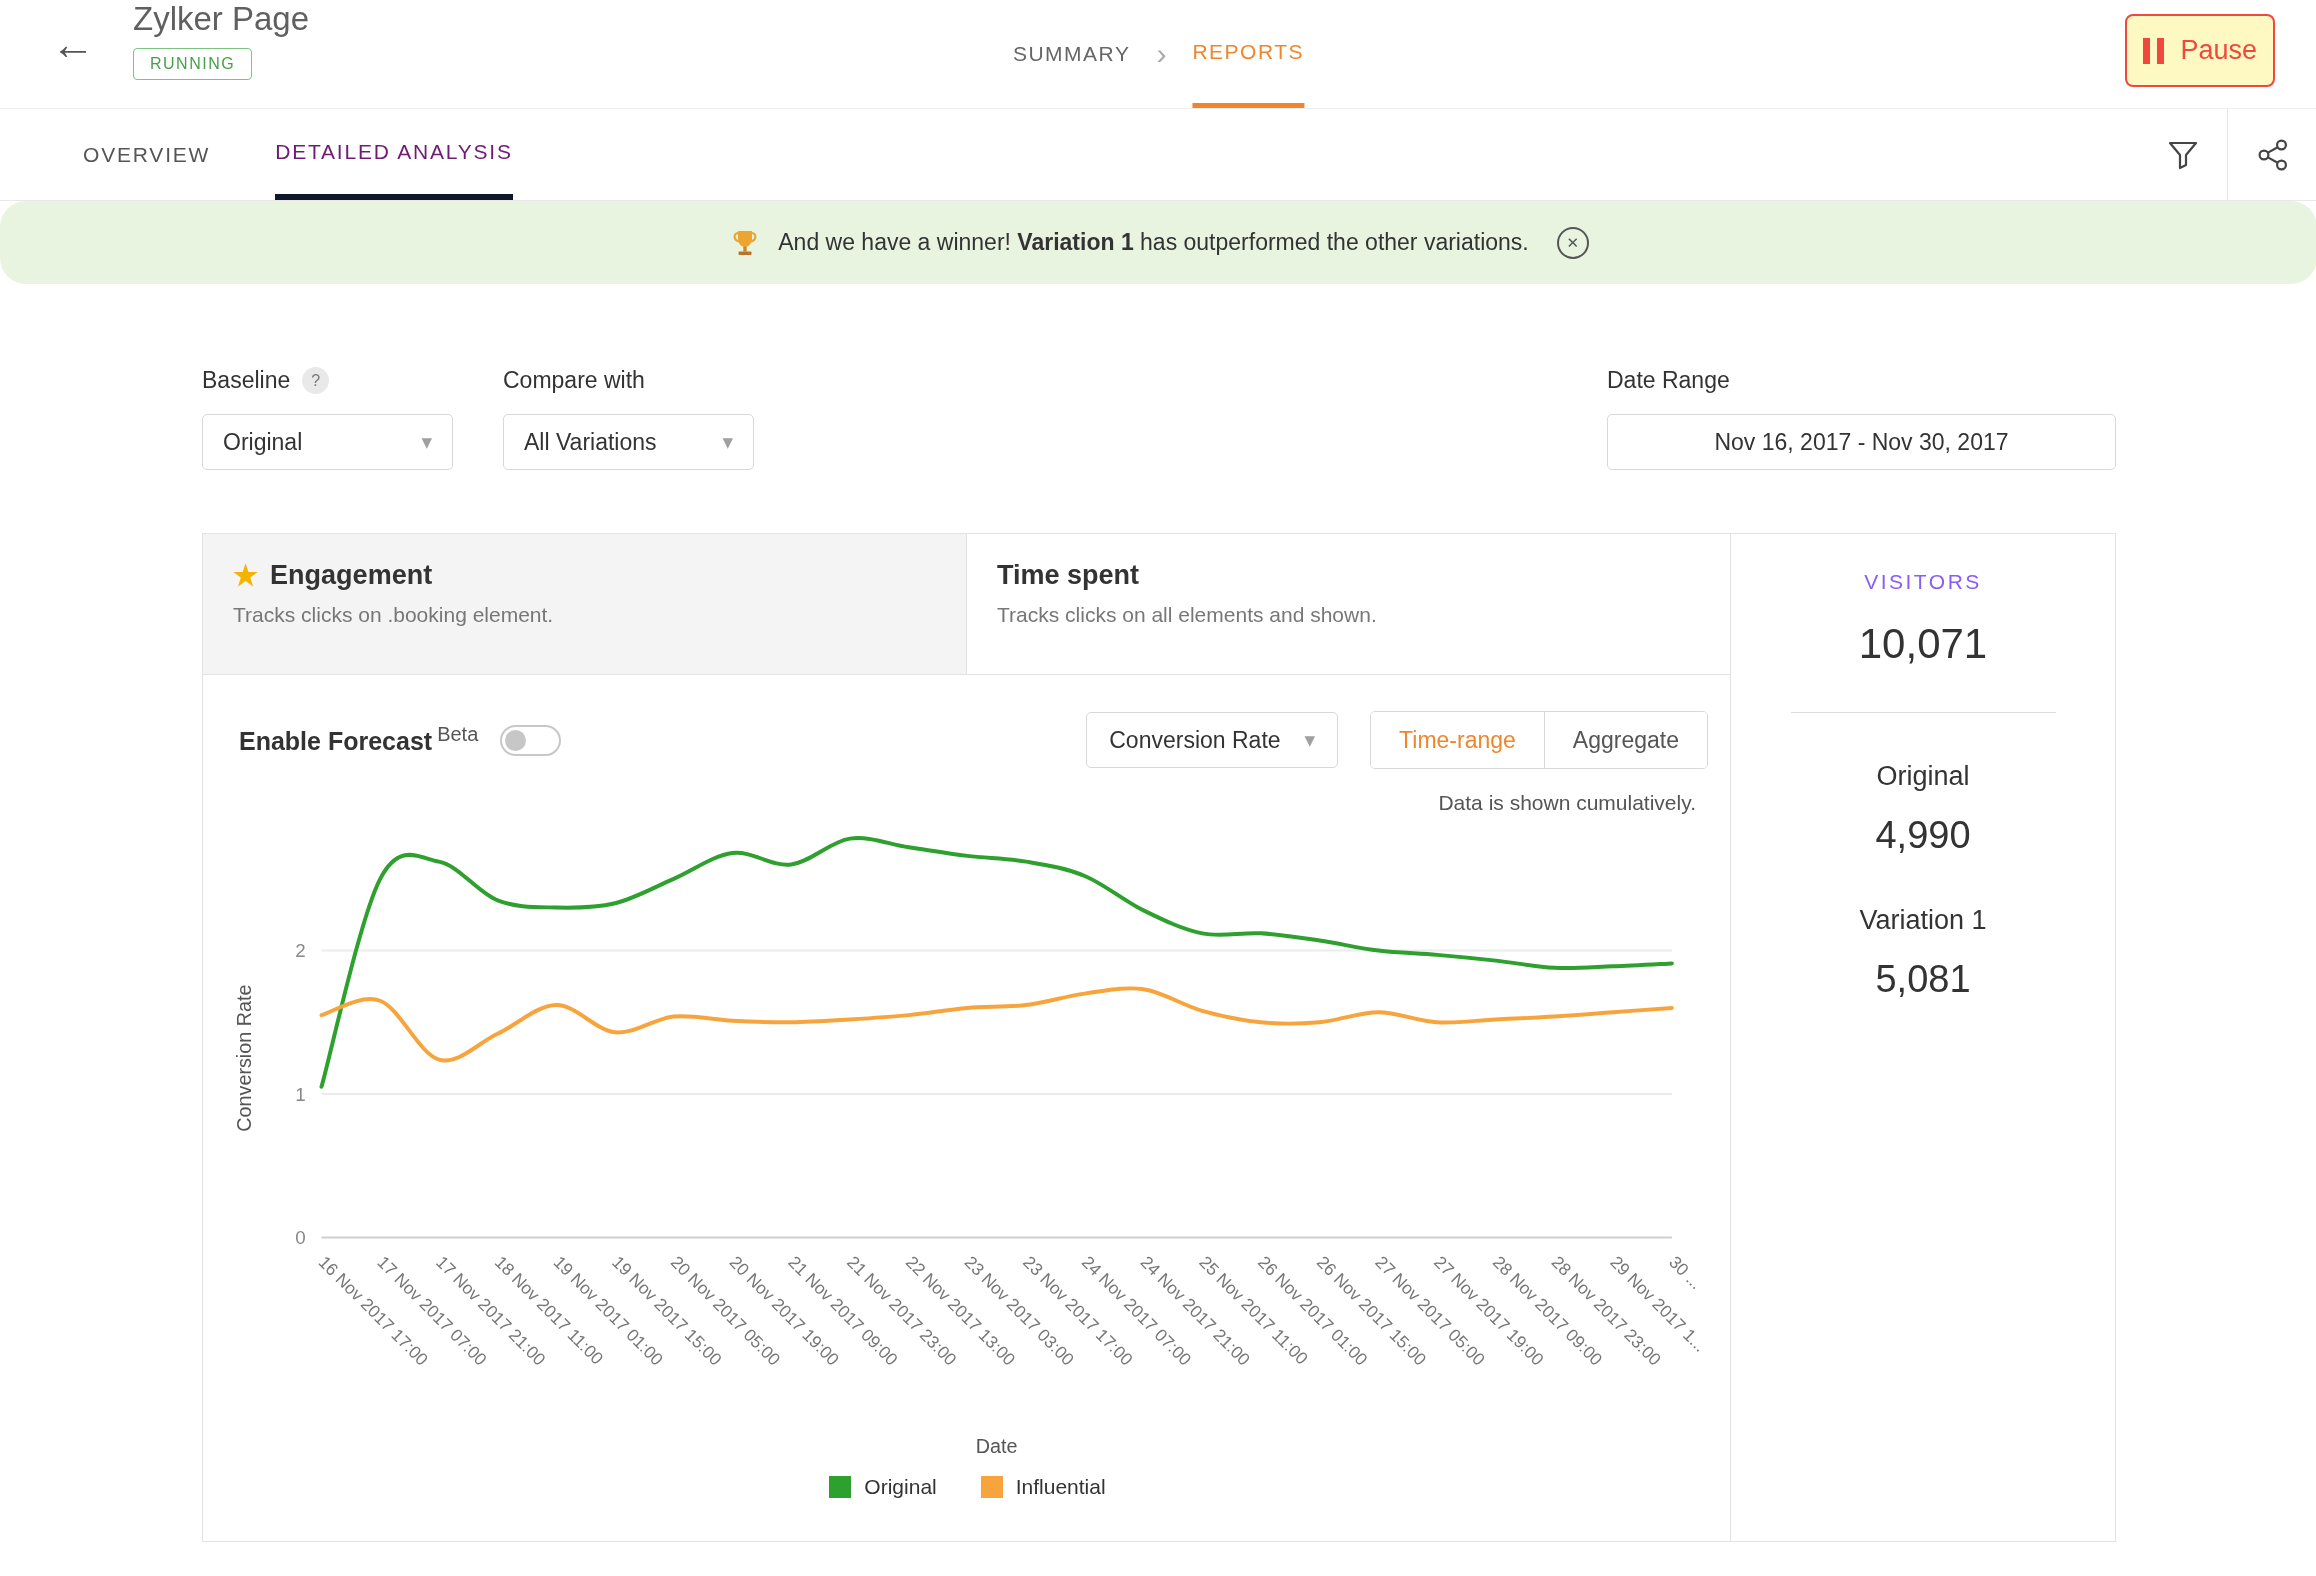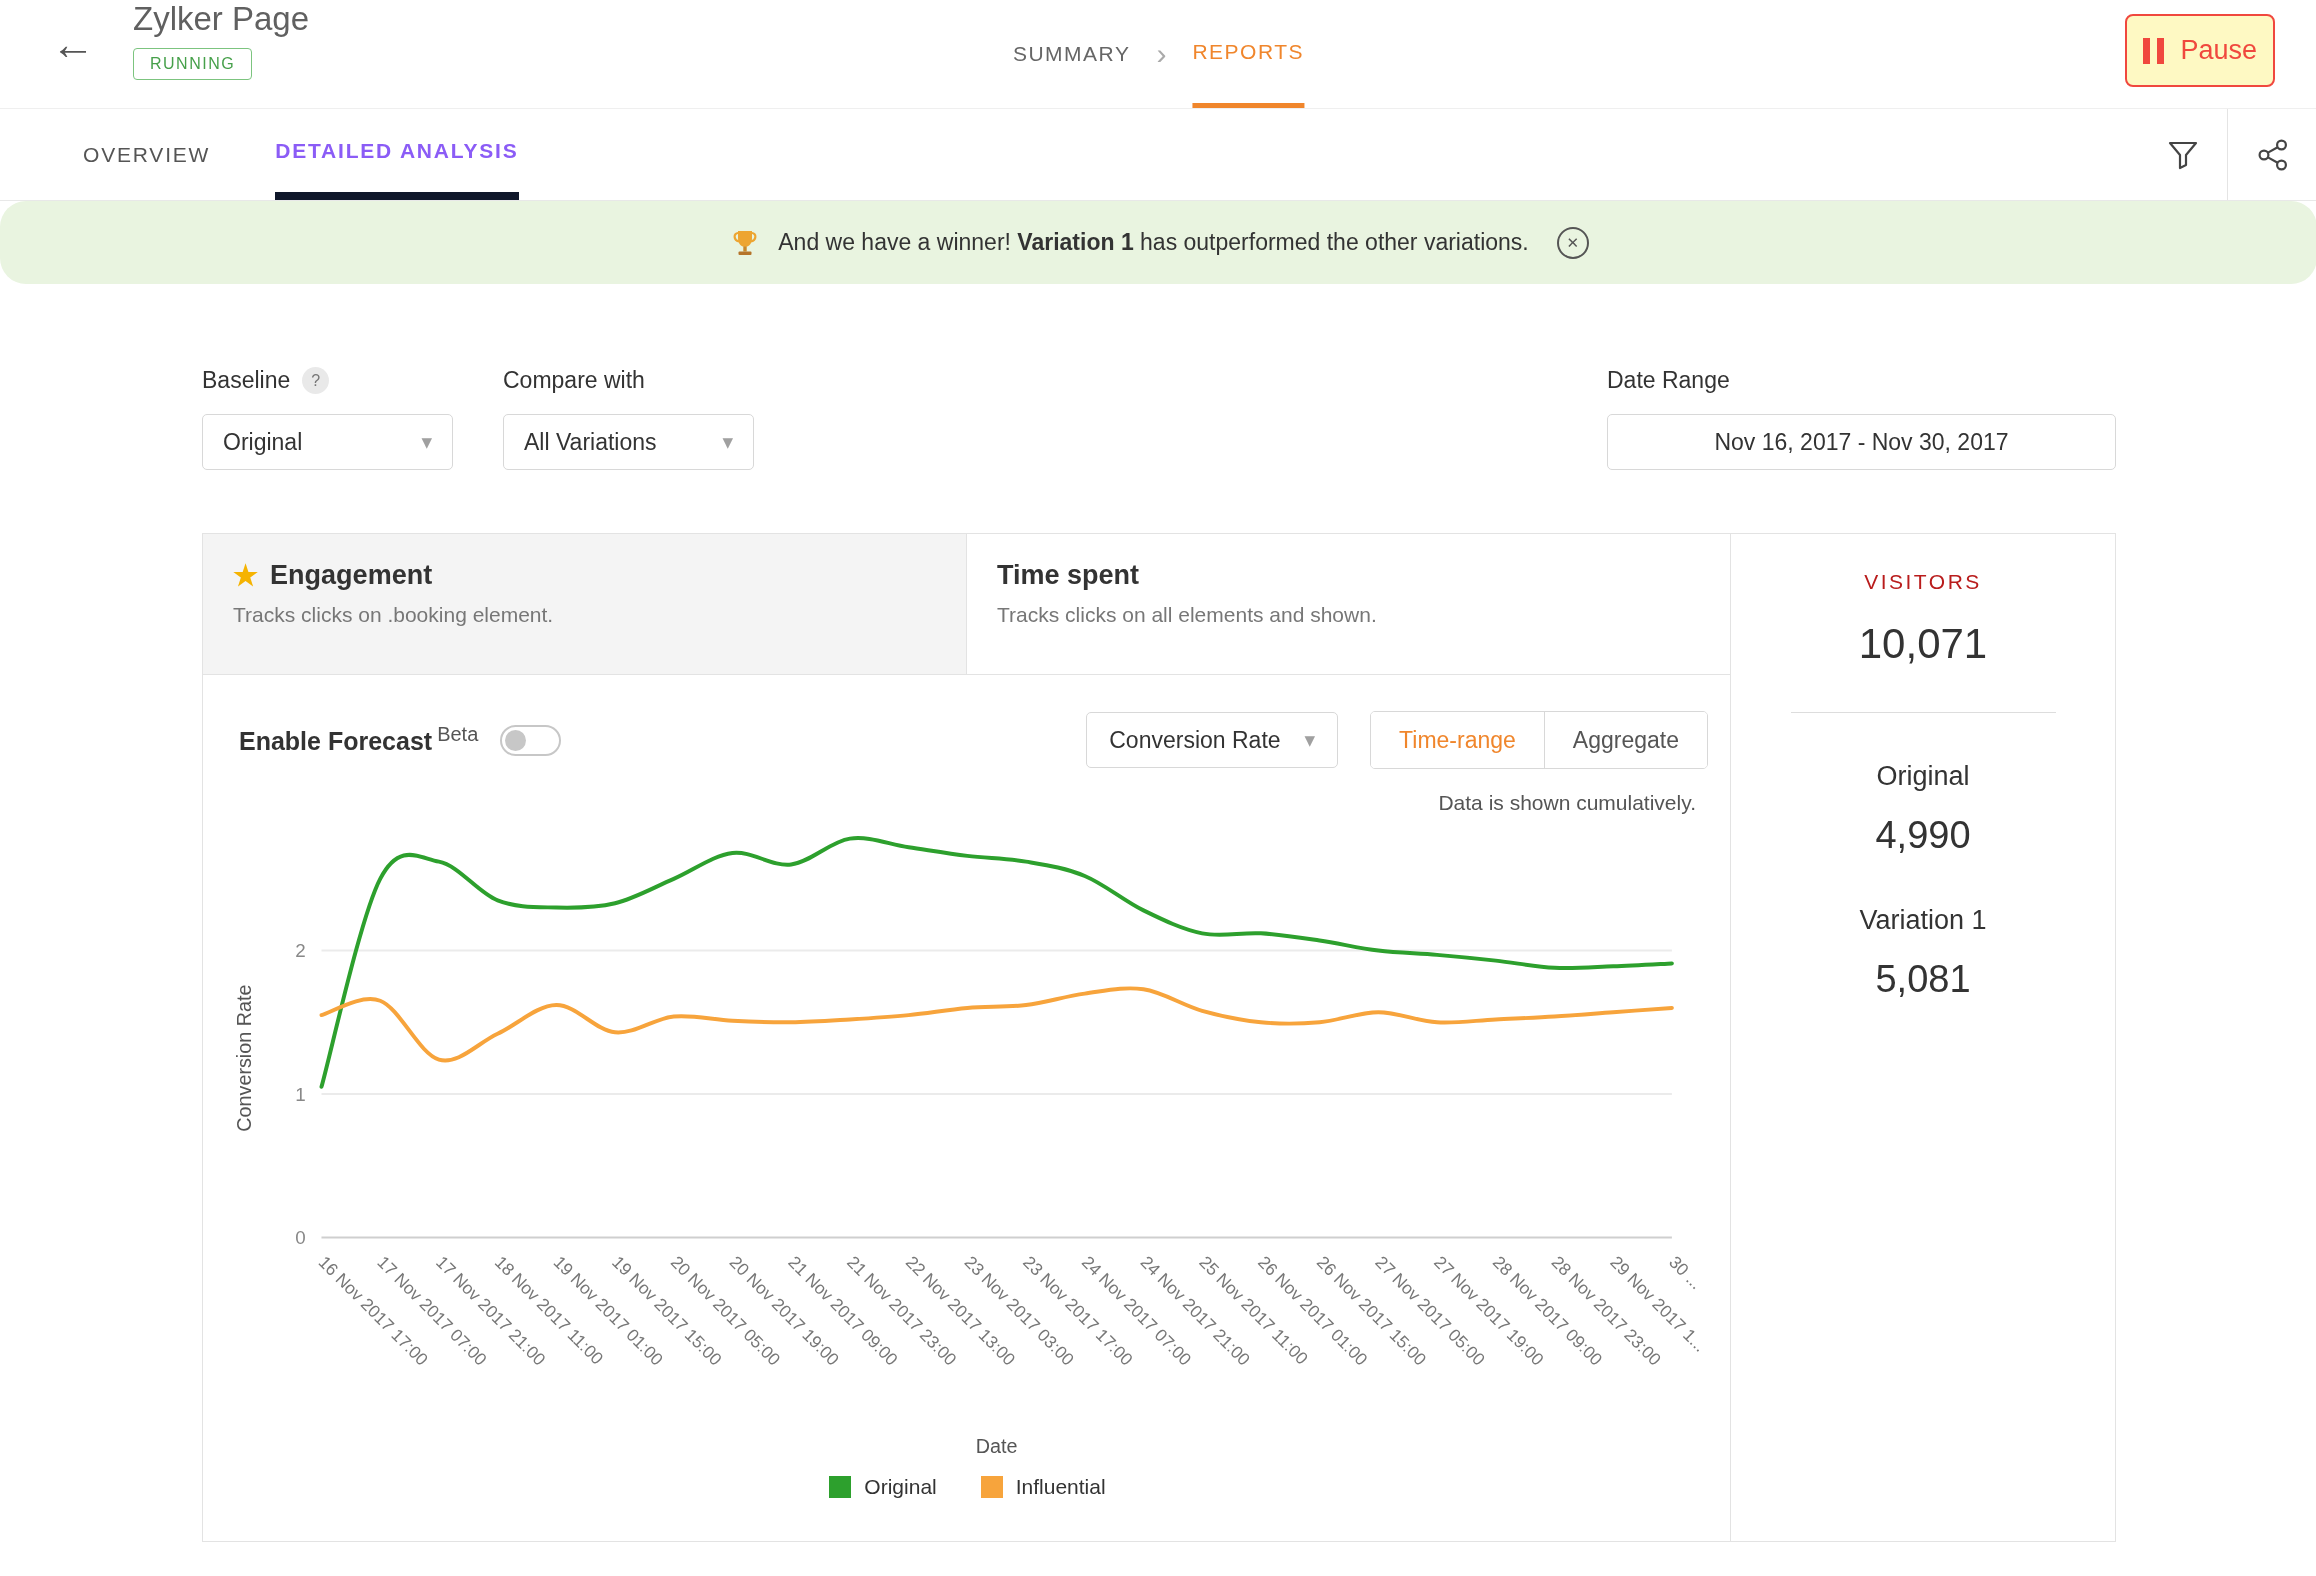--- a/index.html
+++ b/index.html
@@ -16,21 +16,21 @@
   .crumb { height:100%; display:flex; align-items:center; font-size:21px; letter-spacing:1.5px; color:#666; cursor:pointer; }
   .crumb-sep { color:#aaa; font-size:30px; }
   .crumb.active { color:#f0862c; border-bottom:5px solid #f0862c; font-weight:500; }
   .pause-btn { position:absolute; right:42px; top:14px; height:73px; padding:0 16px; background:#fef9c3; border:2px solid #f0483e; border-radius:8px; color:#f0483e; font-size:27px; font-weight:500; display:flex; align-items:center; gap:16px; cursor:pointer; font-family:inherit; }
   .pause-icon { display:inline-flex; gap:7px; }
   .pause-icon i { display:block; width:7px; height:26px; background:#f0483e; }
 
   
   .subnav { position:relative; height:92px; background:#fff; border-bottom:1px solid #e8e8e8; display:flex; align-items:stretch; padding-left:83px; }
   .subtab { display:flex; align-items:center; font-size:21px; letter-spacing:1.8px; color:#555; margin-right:65px; cursor:pointer; }
-  .subtab.active { color:#8b5cf6; border-bottom:8px solid #0f172a; font-weight:700; }
+  .subtab.active { color:#701a75; border-bottom:6px solid #0f172a; font-weight:400; }
   .subnav-right { position:absolute; right:0; top:0; height:100%; display:flex; align-items:center; }
   .icon-btn { width:89px; height:100%; display:flex; align-items:center; justify-content:center; cursor:pointer; }
   .subnav-divider { width:1px; height:100%; background:#e4e4e4; }
 
   
   .banner { height:83px; background:#e9f4e0; display:flex; align-items:center; justify-content:center; gap:16px; font-size:23px; color:#333;border-radius:26px; }
   .banner b { font-weight:700; }
   .banner-close { width:32px; height:32px; border:2px solid #555; border-radius:50%; display:flex; align-items:center; justify-content:center; font-size:15px; color:#555; margin-left:12px; cursor:pointer; }
 
   
@@ -70,21 +70,21 @@
   .cumulative-note { text-align:right; font-size:21px; color:#555; padding:22px 12px 0 0; }
 
   .chart-svg { display:block; width:1481px; height:648px; margin-top:2px; }
   svg text { font-family:"Liberation Sans", sans-serif; }
 
   .legend { display:flex; justify-content:center; align-items:center; gap:44px; padding:10px 0 42px; }
   .legend-item { display:flex; align-items:center; gap:13px; font-size:21px; color:#333; }
   .legend-swatch { width:22px; height:22px; display:inline-block; }
 
   
-  .visitors-label { font-size:21px; letter-spacing:2.5px; color:#b91c1c; }
+  .visitors-label { font-size:21px; letter-spacing:2.5px; color:#8b5cf6; }
   .visitors-value { font-size:42px; color:#333; margin-top:26px; }
   .stats-divider { width:265px; border-top:1px solid #ddd; margin:44px auto 0; }
   .stat-item { margin-top:48px; }
   .stat-label { font-size:27px; color:#333; }
   .stat-value { font-size:38px; color:#333; margin-top:22px; }
 </style>
 </head>
 <body>
 
 <div class="page">

